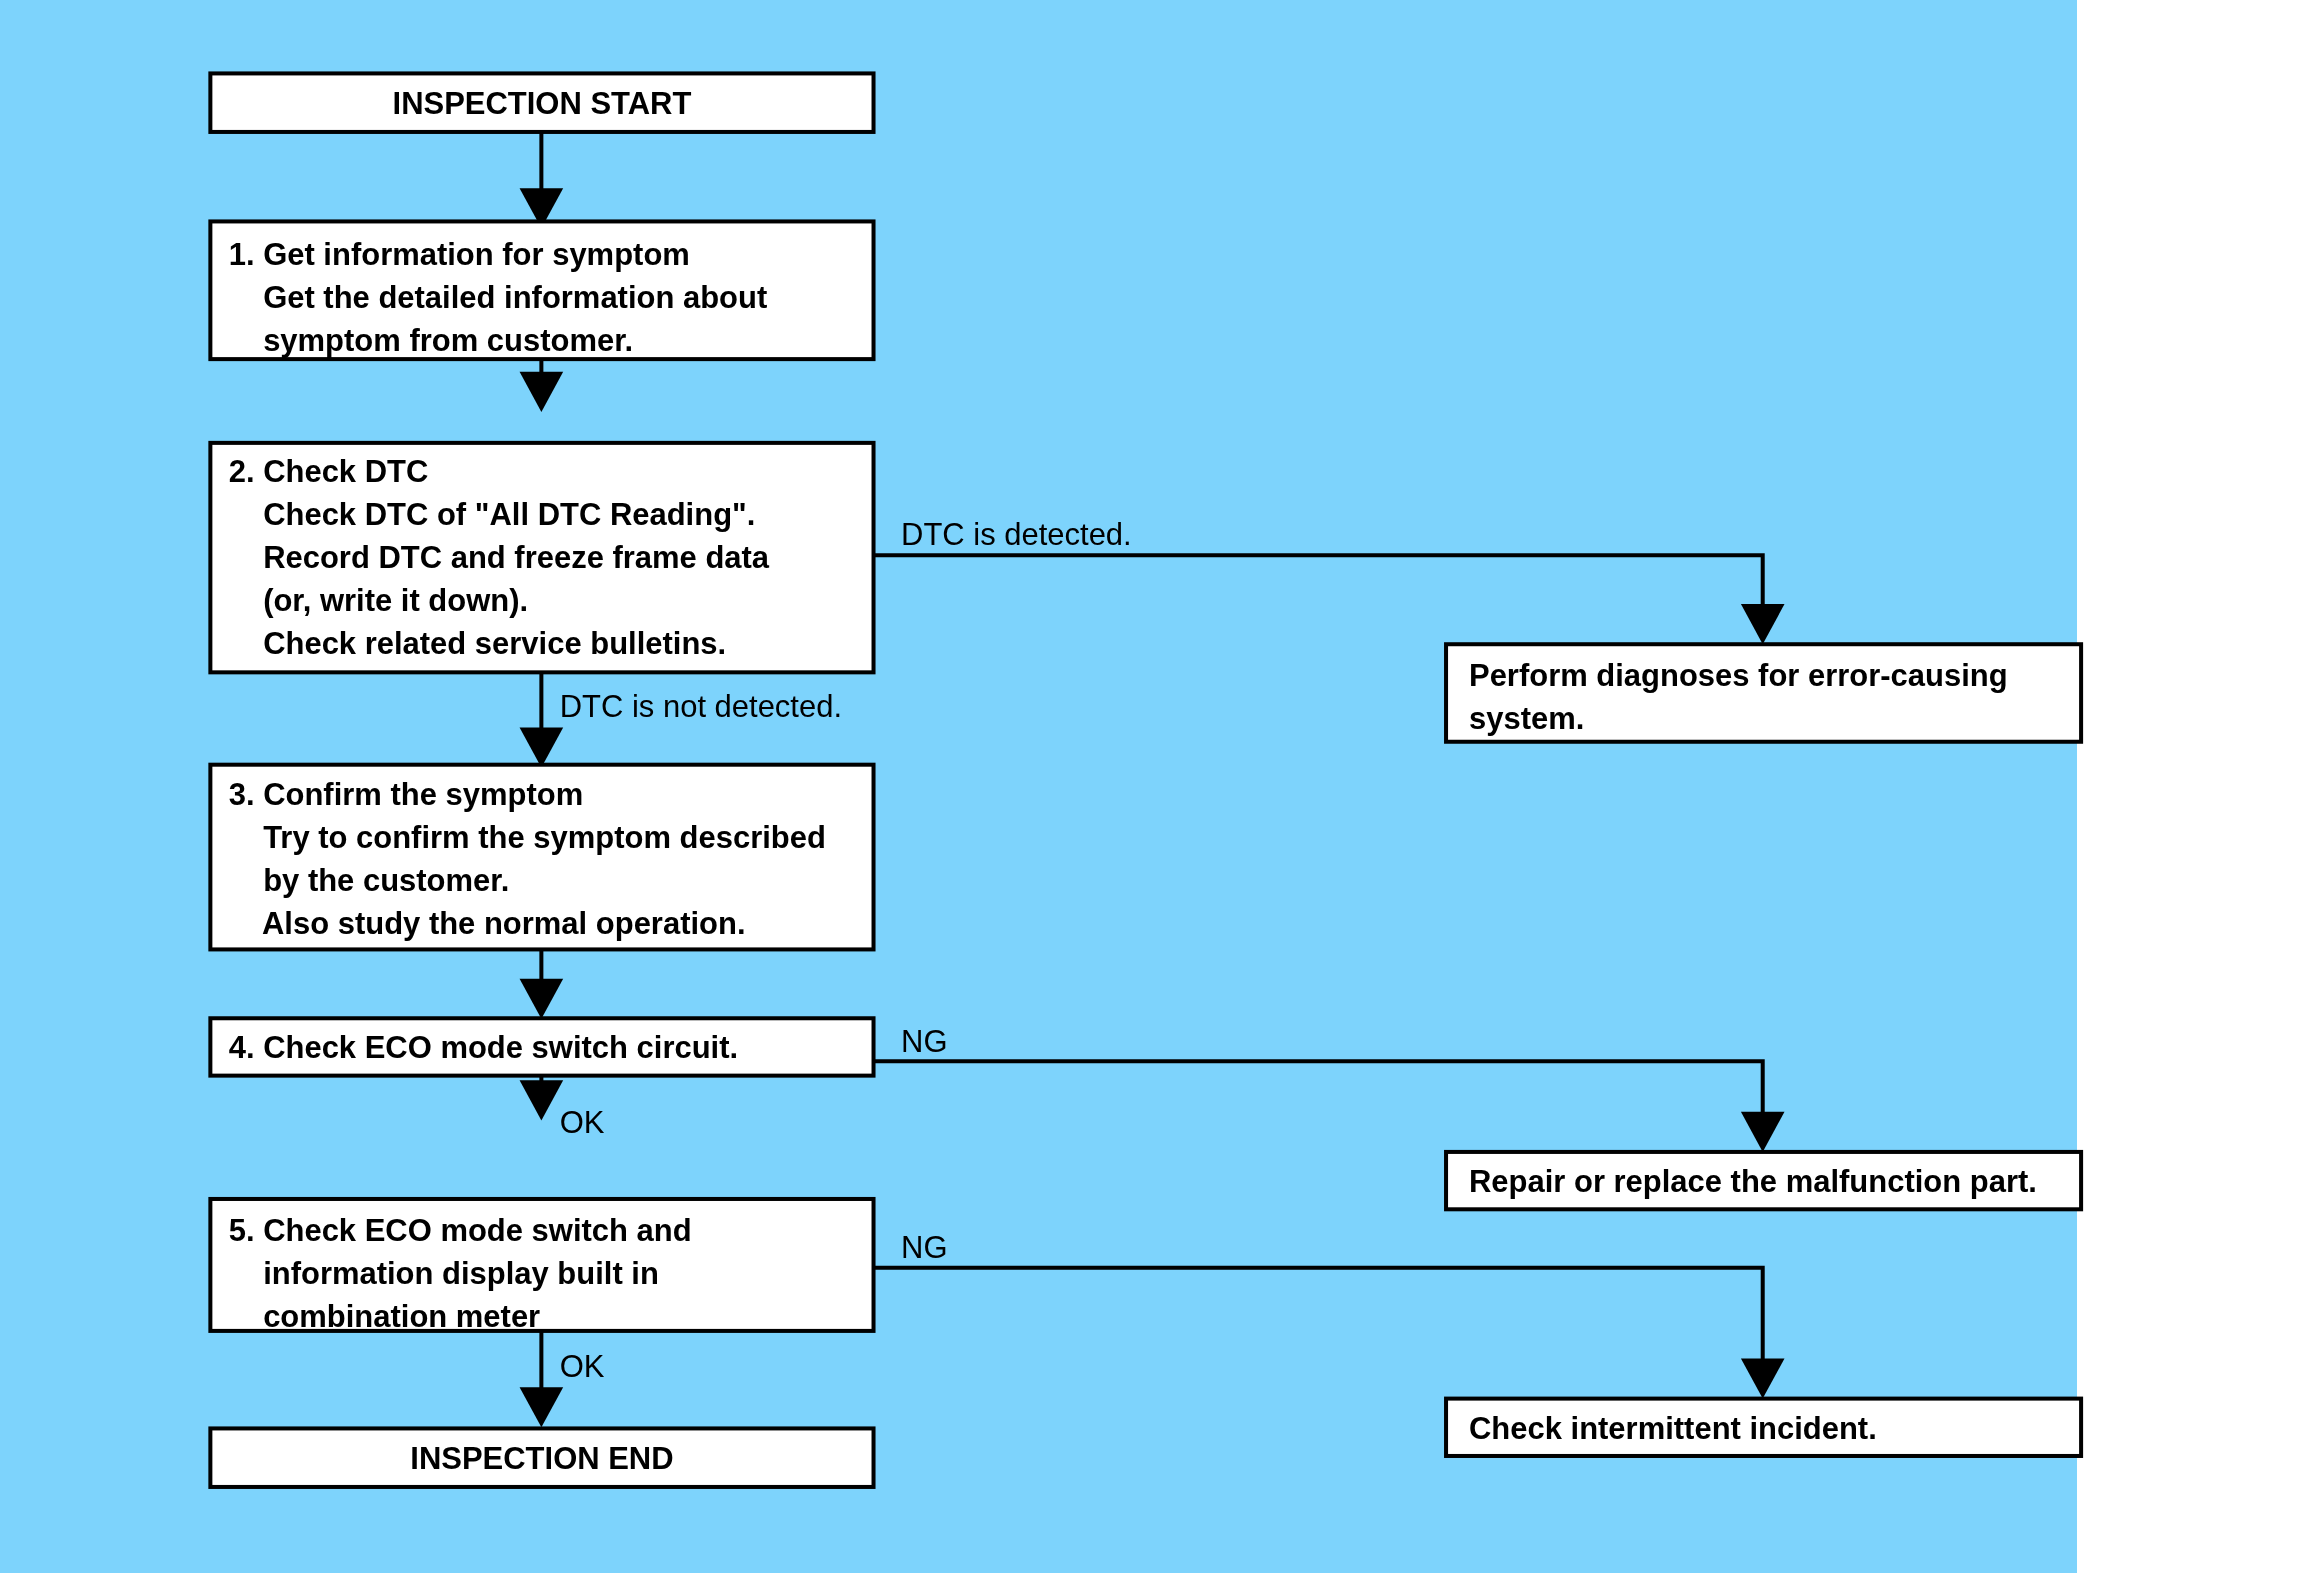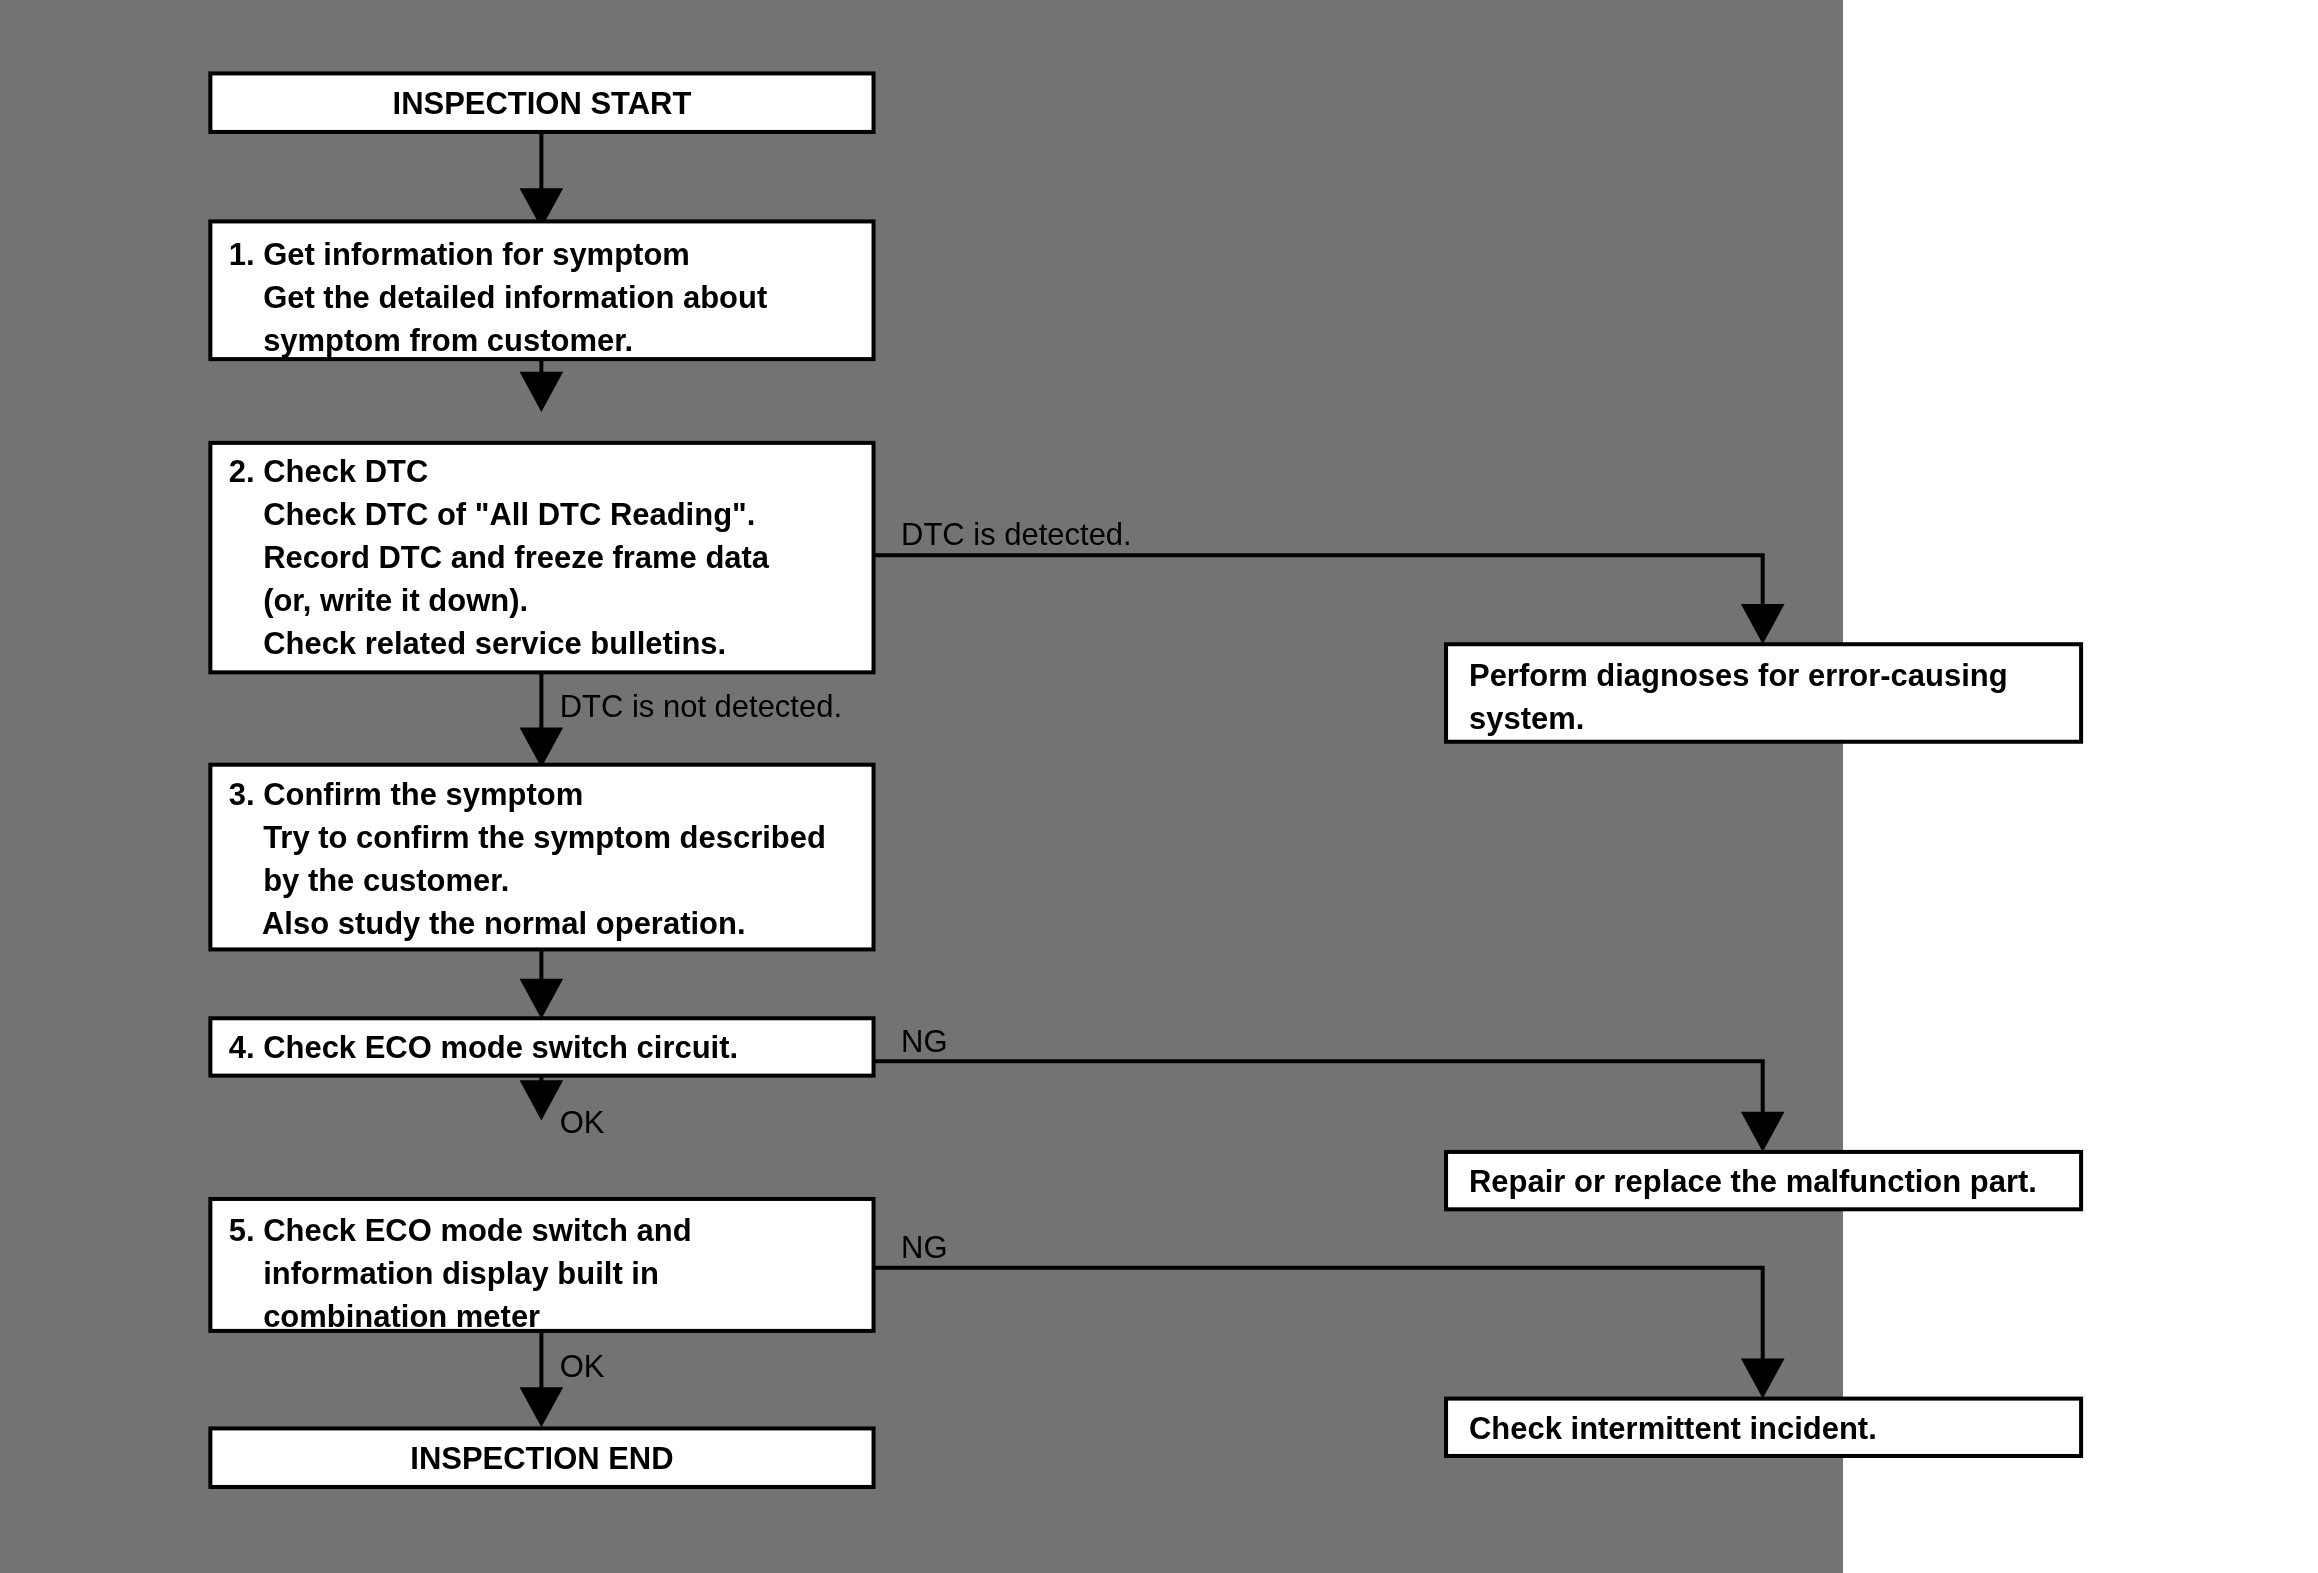--- a/index.html
+++ b/index.html
@@ -8,23 +8,23 @@
     background: #ffffff;
   }
   body {
     width: 2319px;
     height: 1573px;
     font-family: "Liberation Sans", sans-serif;
     overflow: hidden;
   }
   #flowchart-root {
     position: relative;
-    width: 1843px;
+    width: 2077px;
     height: 1573px;
-    background: #737373;
+    background: #7dd3fc;
     text-align: right;
   }
   svg.flow-svg {
     position: absolute;
     top: 0;
     left: 0;
     width: 2319px;
     height: 1573px;
     display: block;
   }

